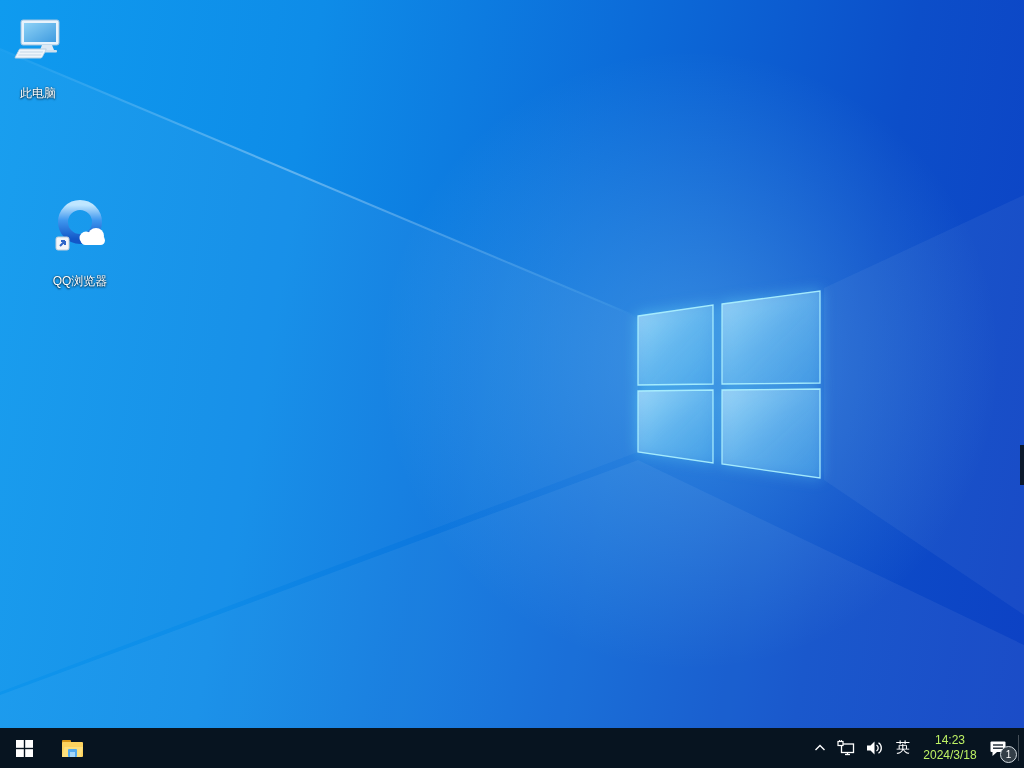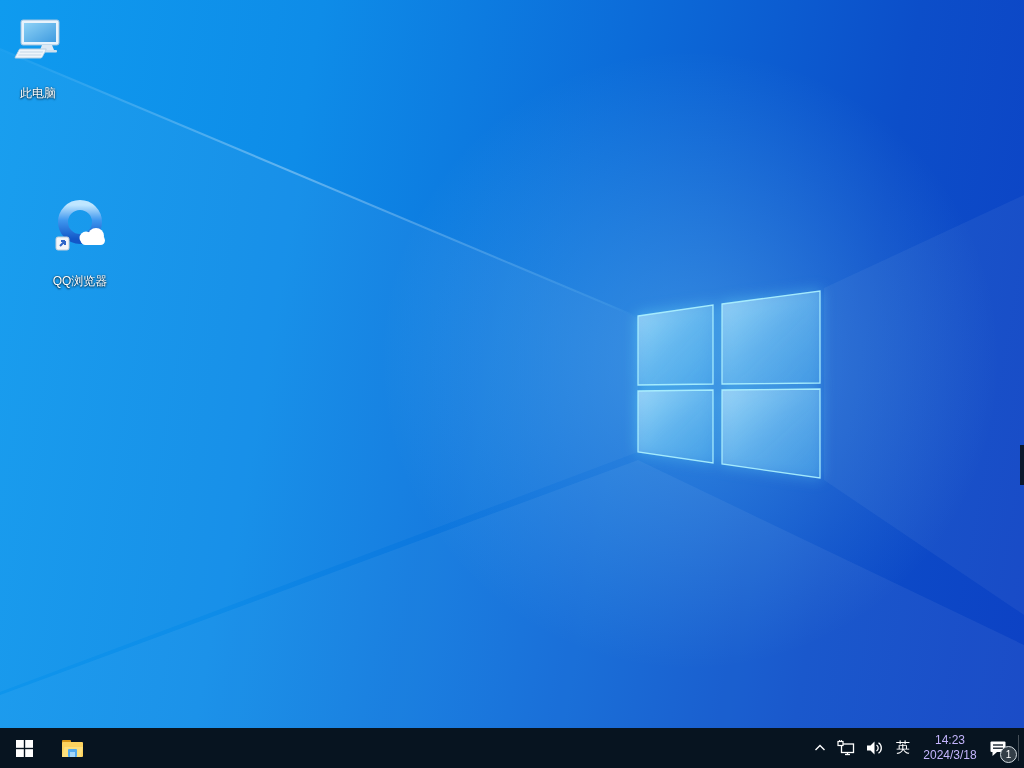--- a/index.html
+++ b/index.html
@@ -67,21 +67,21 @@
   }
   .tray{
     position:absolute;right:0;top:0;height:40px;display:flex;align-items:stretch;
   }
   .tray-btn{
     display:flex;align-items:center;justify-content:center;padding:0 5px;cursor:pointer;
   }
   .lang{font-size:14px;color:#fff;padding:0 7px;}
   .clock{
     display:flex;flex-direction:column;align-items:center;justify-content:center;
-    padding:0 6px;font-size:12px;line-height:15px;color:#c4b5fd;min-width:66px;
+    padding:0 6px;font-size:12px;line-height:15px;color:#bef264;min-width:66px;
   }
   .action-center{position:relative;padding:0 10px 0 6px;}
   .badge{
     position:absolute;right:1px;bottom:5px;width:17px;height:17px;border-radius:50%;
     background:#333e47;border:1px solid #d5dde2;color:#fff;
     font-size:10px;display:flex;align-items:center;justify-content:center;
   }
   .tray-sep{width:1px;margin:7px 0;background:rgba(255,255,255,0.25);}
   .show-desktop{width:5px;cursor:pointer;}
 </style>

